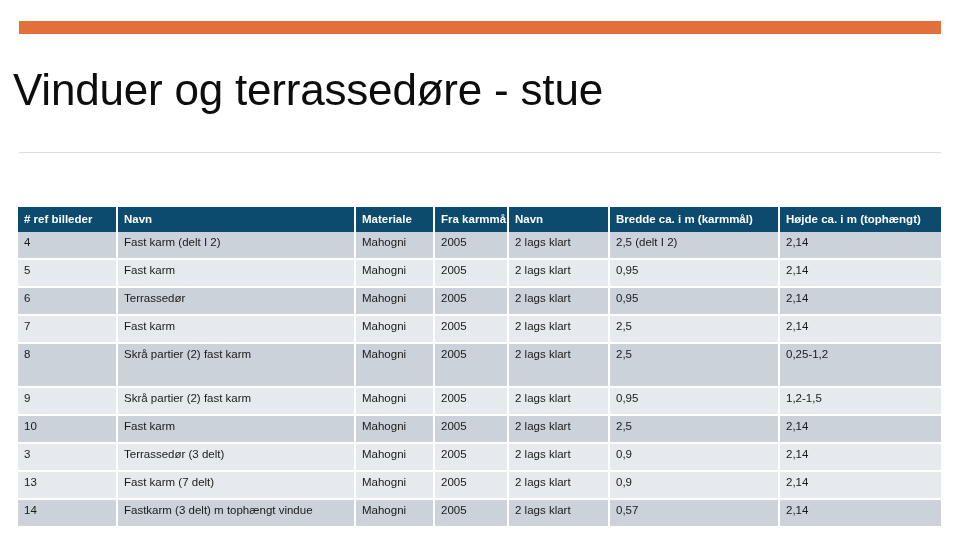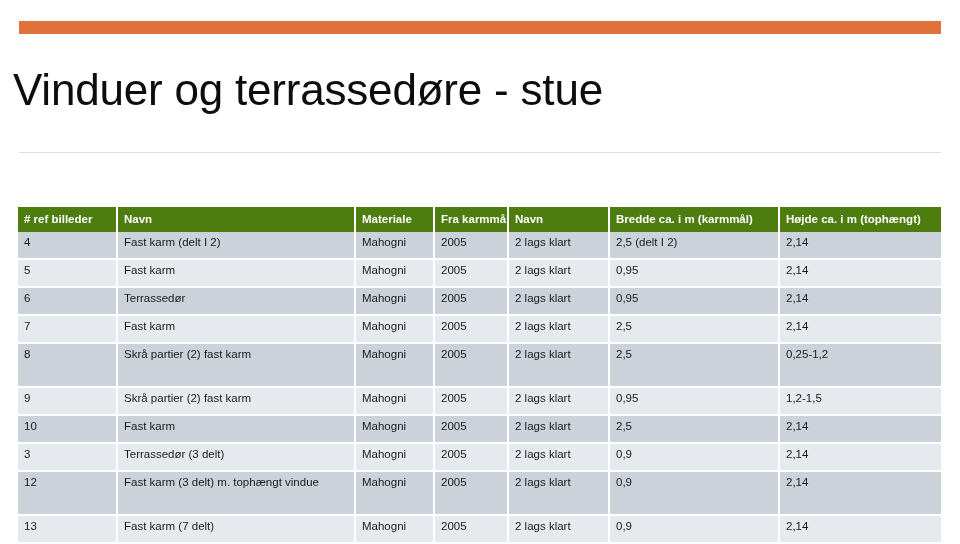--- a/index.html
+++ b/index.html
@@ -64,21 +64,21 @@
   }
   table.grid col.c-ref    { width: 99px;  }
   table.grid col.c-navn   { width: 238px; }
   table.grid col.c-mat    { width: 79px;  }
   table.grid col.c-aar    { width: 74px;  }
   table.grid col.c-glas   { width: 101px; }
   table.grid col.c-bredde { width: 170px; }
   table.grid col.c-hojde  { width: 162px; }
 
   table.grid thead th {
-    background: #4d7c0f;
+    background: #0c4a6e;
     color: #FFFFFF;
     font-weight: bold;
     font-size: 11.5px;
     text-align: left;
     padding: 4px 6px 5px 6px;
     height: 16px;
     vertical-align: middle;
     border-right: 2px solid #FFFFFF;
     white-space: nowrap;
   }
@@ -197,29 +197,20 @@
         </tr>
         <tr class="even normal">
           <td>3</td>
           <td>Terrassedør (3 delt)</td>
           <td>Mahogni</td>
           <td>2005</td>
           <td>2 lags klart</td>
           <td>0,9</td>
           <td>2,14</td>
         </tr>
-        <tr class="odd tall">
-          <td>12</td>
-          <td>Fast karm (3 delt) m. tophængt  vindue</td>
-          <td>Mahogni</td>
-          <td>2005</td>
-          <td>2 lags klart</td>
-          <td>0,9</td>
-          <td>2,14</td>
-        </tr>
         <tr class="even normal">
           <td>13</td>
           <td>Fast karm (7 delt)</td>
           <td>Mahogni</td>
           <td>2005</td>
           <td>2 lags klart</td>
           <td>0,9</td>
           <td>2,14</td>
         </tr>
         <tr class="odd normal">

